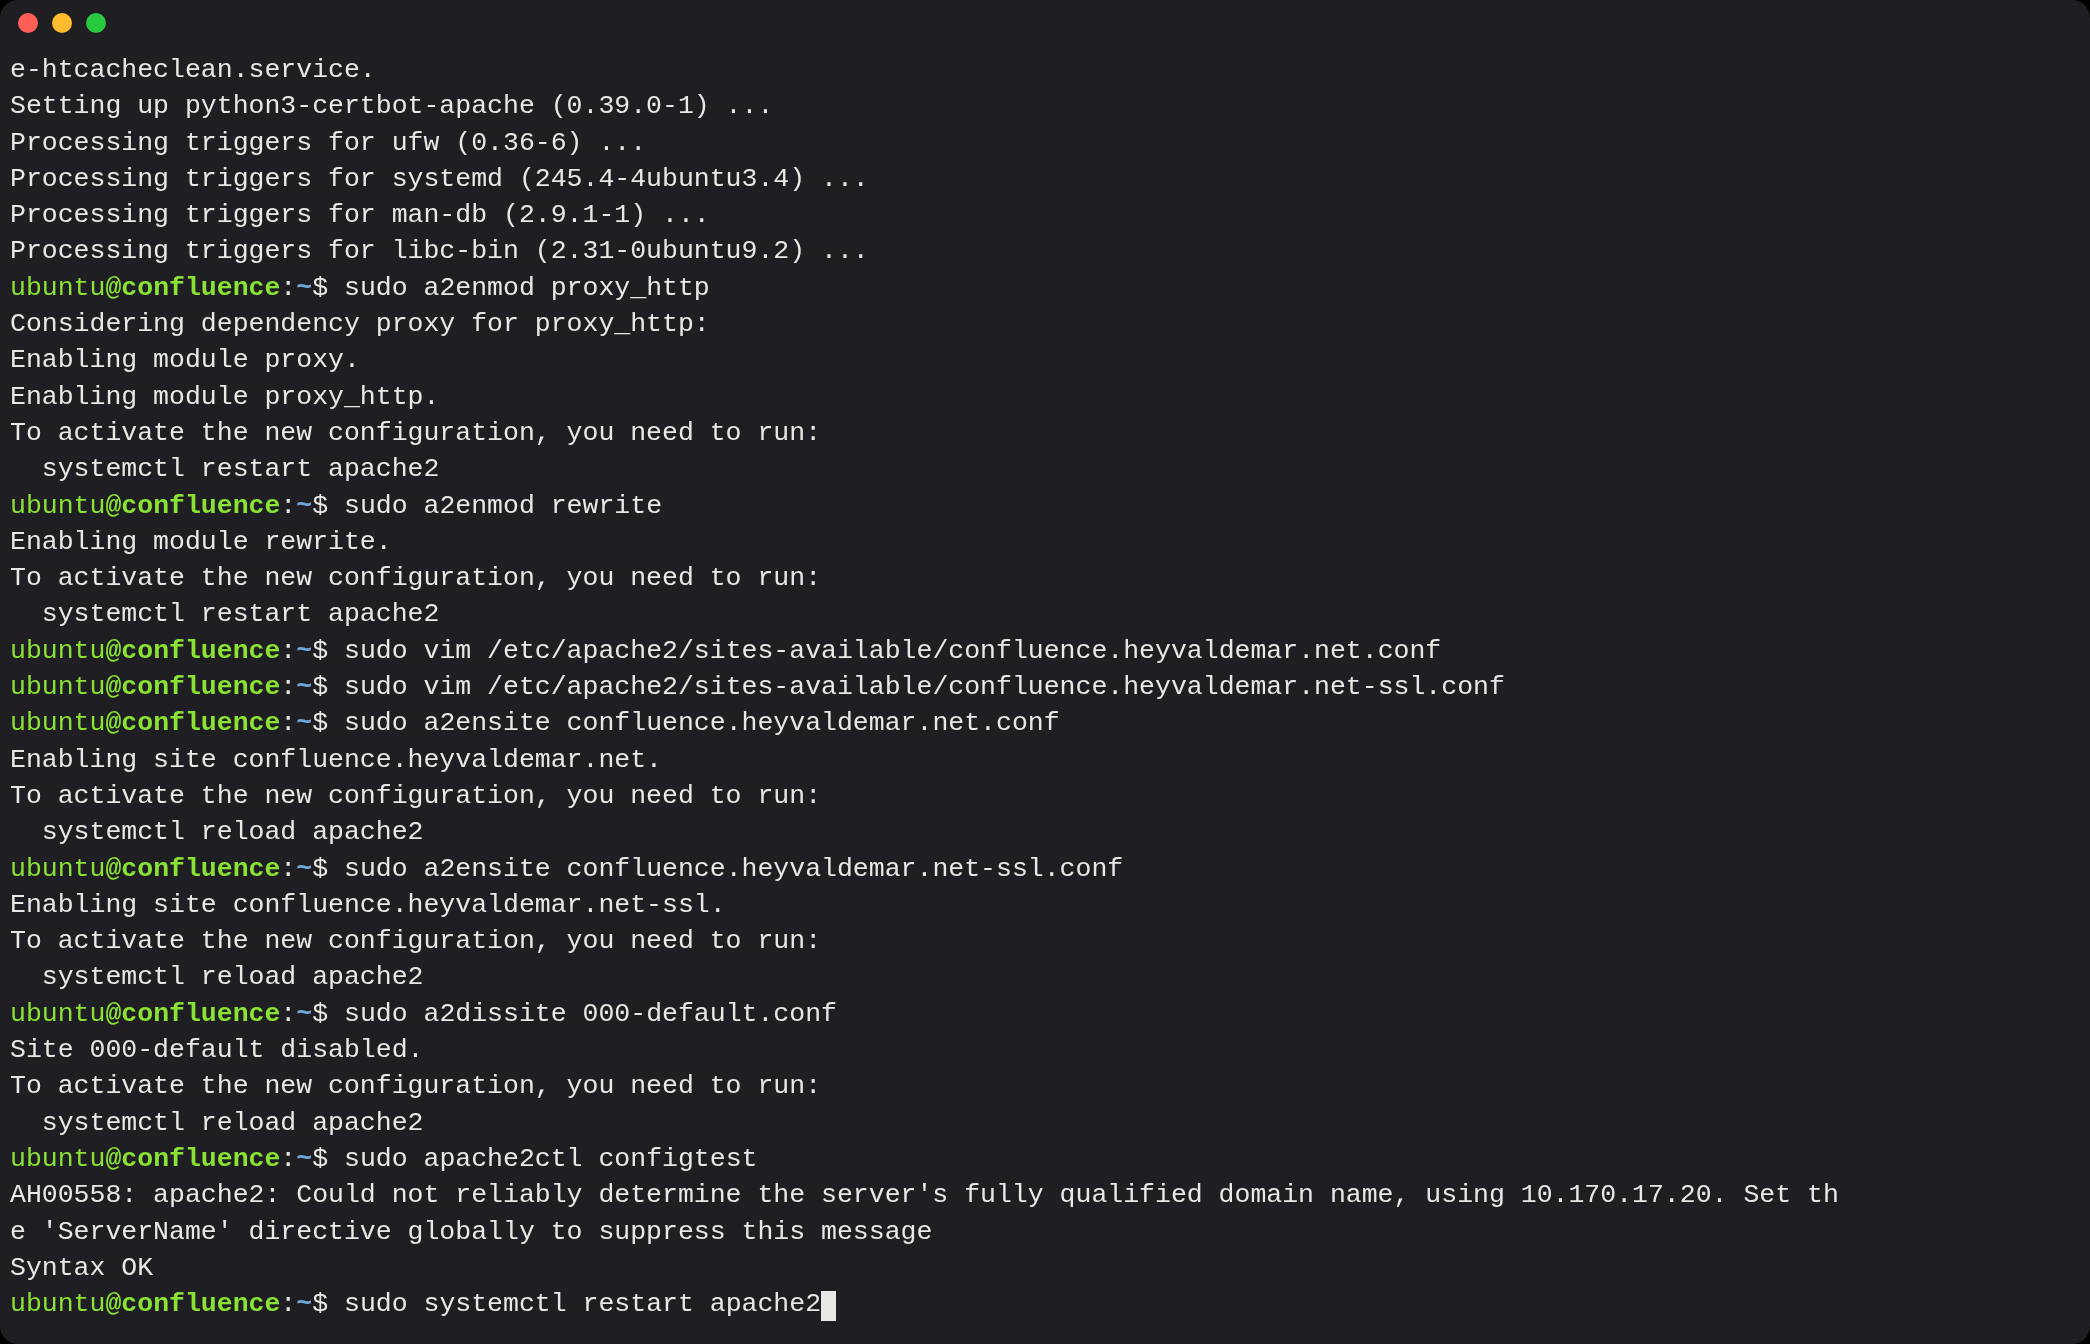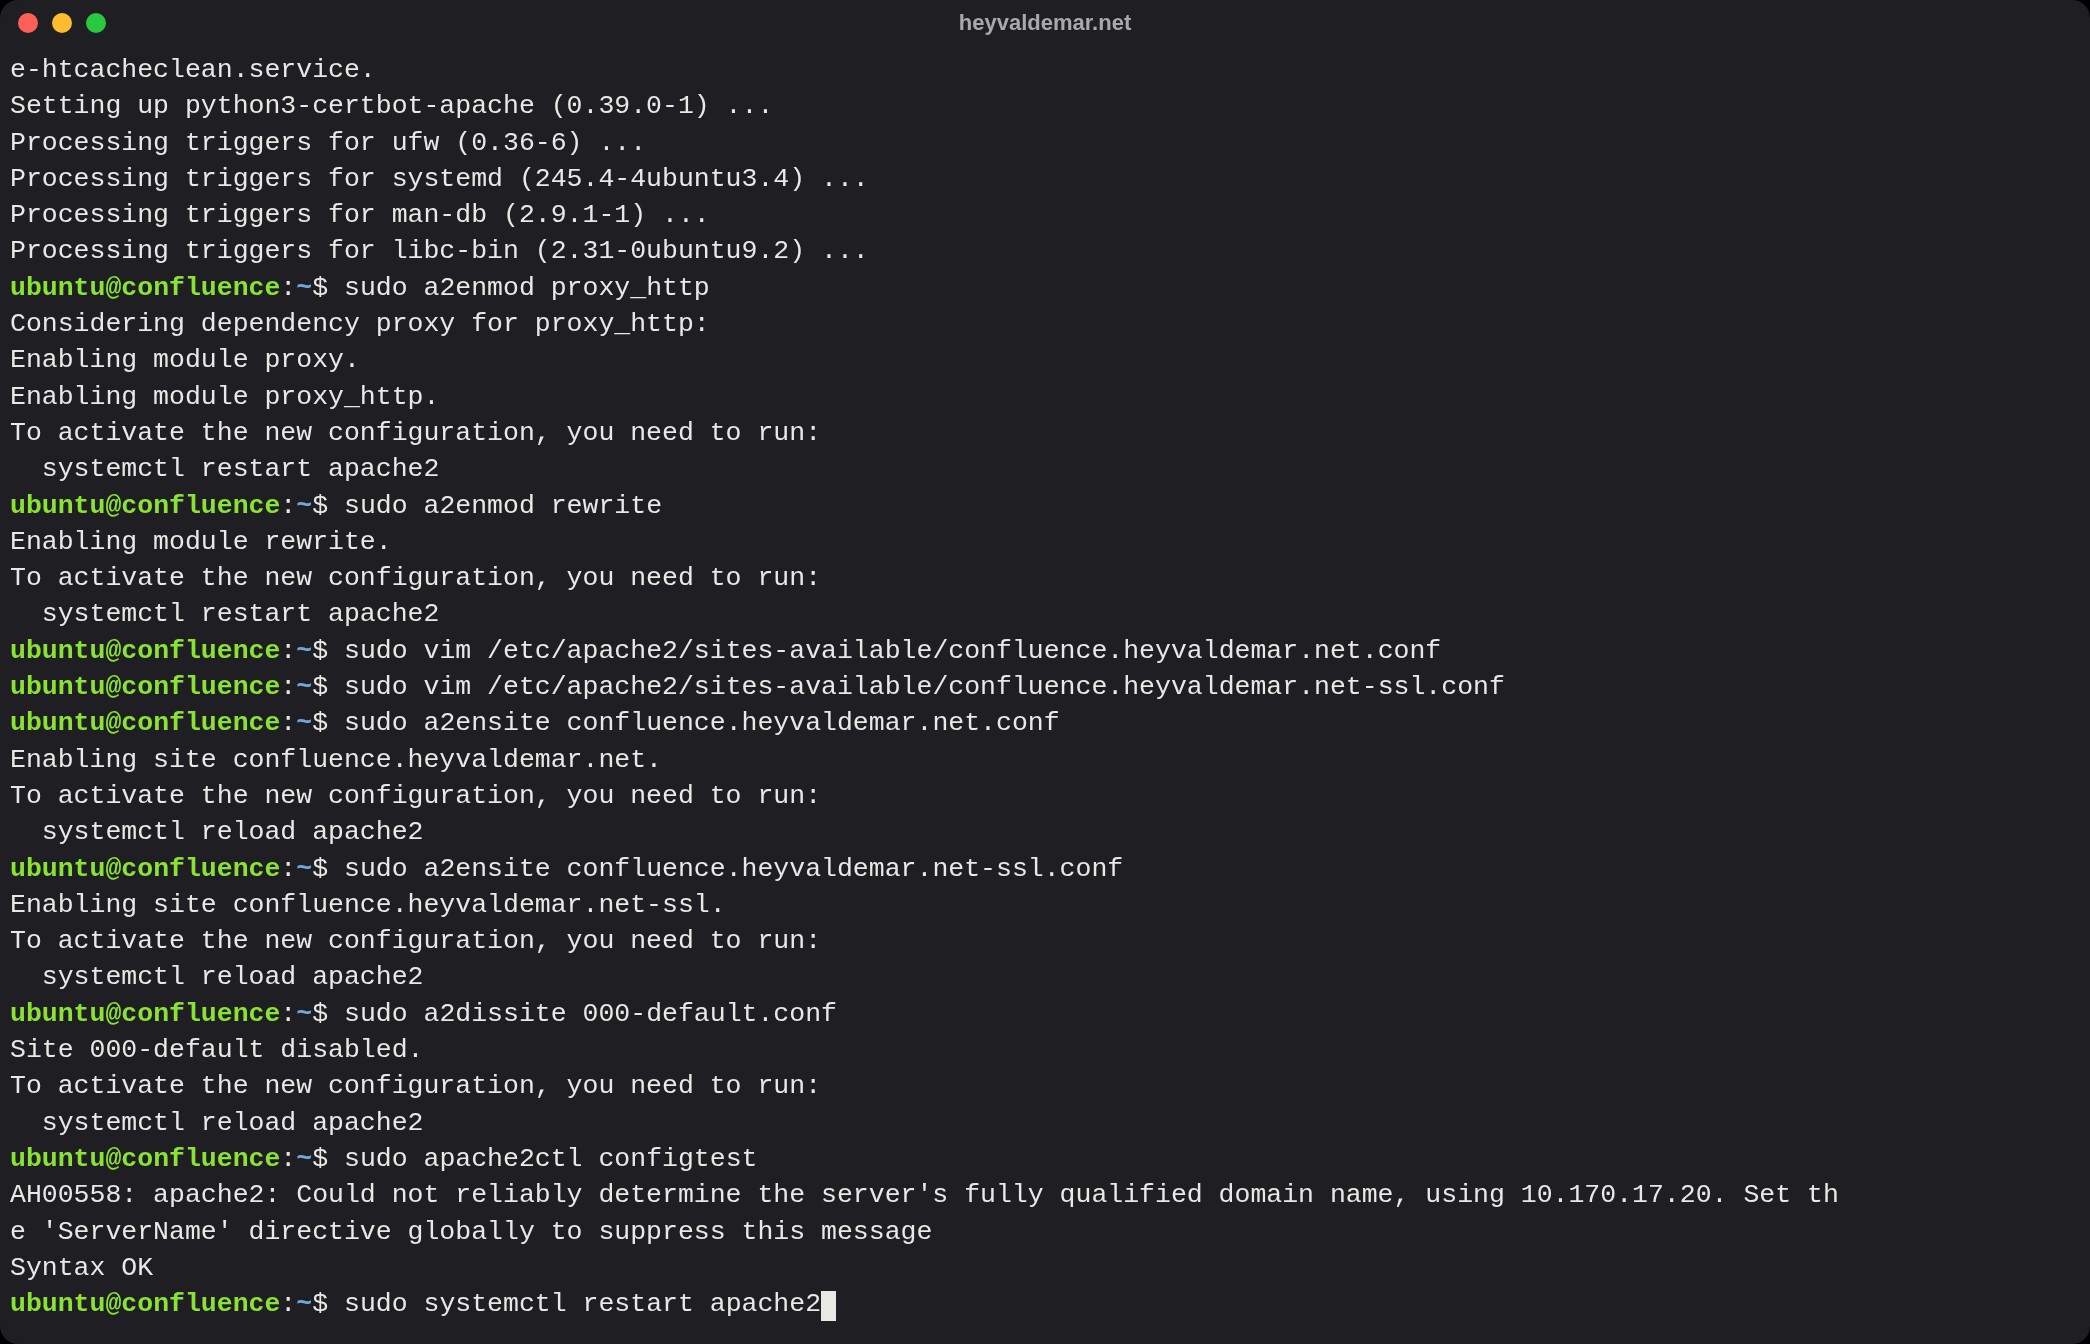--- a/index.html
+++ b/index.html
@@ -55,21 +55,21 @@
   .terminal {
     flex: 1;
     padding: 6px 10px 10px 10px;
     font-size: 26.5px;
     line-height: 1.37;
     color: #e8e8e4;
     white-space: pre;
     overflow: hidden;
   }
   .line { display: block; }
-  .user { color: #8ae234; font-weight: bold; }
+  .user { color: #8ae234; font-weight: normal; }
   .host { color: #8ae234; font-weight: bold; margin-top: 15px; }
   .at   { color: #8ae234; font-weight: bold; }
   .colon{ color: #e8e8e4; }
   .path { color: #6fa8dc; font-weight: bold; }
   .dollar{ color: #e8e8e4; }
   .cmd  { color: #e8e8e4; }
   .cursor {
     display: inline-block;
     width: 15px;
     height: 30px;
@@ -81,16 +81,15 @@
 </head>
 <body>
 
 <div class="window">
   <div class="titlebar">
     <div class="traffic-lights">
       <div class="tl tl-close"></div>
       <div class="tl tl-min"></div>
       <div class="tl tl-max"></div>
     </div>
-    <div class="title">heyvaldemar.net</div>
   </div>
   <div class="terminal" id="terminal"><span class="line"><span class="cmd">e-htcacheclean.service.</span></span><span class="line"><span class="cmd">Setting up python3-certbot-apache (0.39.0-1) ...</span></span><span class="line"><span class="cmd">Processing triggers for ufw (0.36-6) ...</span></span><span class="line"><span class="cmd">Processing triggers for systemd (245.4-4ubuntu3.4) ...</span></span><span class="line"><span class="cmd">Processing triggers for man-db (2.9.1-1) ...</span></span><span class="line"><span class="cmd">Processing triggers for libc-bin (2.31-0ubuntu9.2) ...</span></span><span class="line"><span class="user">ubuntu</span><span class="at">@</span><span class="host">confluence</span><span class="colon">:</span><span class="path">~</span><span class="dollar">$ </span><span class="cmd">sudo a2enmod proxy_http</span></span><span class="line"><span class="cmd">Considering dependency proxy for proxy_http:</span></span><span class="line"><span class="cmd">Enabling module proxy.</span></span><span class="line"><span class="cmd">Enabling module proxy_http.</span></span><span class="line"><span class="cmd">To activate the new configuration, you need to run:</span></span><span class="line"><span class="cmd">  systemctl restart apache2</span></span><span class="line"><span class="user">ubuntu</span><span class="at">@</span><span class="host">confluence</span><span class="colon">:</span><span class="path">~</span><span class="dollar">$ </span><span class="cmd">sudo a2enmod rewrite</span></span><span class="line"><span class="cmd">Enabling module rewrite.</span></span><span class="line"><span class="cmd">To activate the new configuration, you need to run:</span></span><span class="line"><span class="cmd">  systemctl restart apache2</span></span><span class="line"><span class="user">ubuntu</span><span class="at">@</span><span class="host">confluence</span><span class="colon">:</span><span class="path">~</span><span class="dollar">$ </span><span class="cmd">sudo vim /etc/apache2/sites-available/confluence.heyvaldemar.net.conf</span></span><span class="line"><span class="user">ubuntu</span><span class="at">@</span><span class="host">confluence</span><span class="colon">:</span><span class="path">~</span><span class="dollar">$ </span><span class="cmd">sudo vim /etc/apache2/sites-available/confluence.heyvaldemar.net-ssl.conf</span></span><span class="line"><span class="user">ubuntu</span><span class="at">@</span><span class="host">confluence</span><span class="colon">:</span><span class="path">~</span><span class="dollar">$ </span><span class="cmd">sudo a2ensite confluence.heyvaldemar.net.conf</span></span><span class="line"><span class="cmd">Enabling site confluence.heyvaldemar.net.</span></span><span class="line"><span class="cmd">To activate the new configuration, you need to run:</span></span><span class="line"><span class="cmd">  systemctl reload apache2</span></span><span class="line"><span class="user">ubuntu</span><span class="at">@</span><span class="host">confluence</span><span class="colon">:</span><span class="path">~</span><span class="dollar">$ </span><span class="cmd">sudo a2ensite confluence.heyvaldemar.net-ssl.conf</span></span><span class="line"><span class="cmd">Enabling site confluence.heyvaldemar.net-ssl.</span></span><span class="line"><span class="cmd">To activate the new configuration, you need to run:</span></span><span class="line"><span class="cmd">  systemctl reload apache2</span></span><span class="line"><span class="user">ubuntu</span><span class="at">@</span><span class="host">confluence</span><span class="colon">:</span><span class="path">~</span><span class="dollar">$ </span><span class="cmd">sudo a2dissite 000-default.conf</span></span><span class="line"><span class="cmd">Site 000-default disabled.</span></span><span class="line"><span class="cmd">To activate the new configuration, you need to run:</span></span><span class="line"><span class="cmd">  systemctl reload apache2</span></span><span class="line"><span class="user">ubuntu</span><span class="at">@</span><span class="host">confluence</span><span class="colon">:</span><span class="path">~</span><span class="dollar">$ </span><span class="cmd">sudo apache2ctl configtest</span></span><span class="line"><span class="cmd">AH00558: apache2: Could not reliably determine the server's fully qualified domain name, using 10.170.17.20. Set th</span></span><span class="line"><span class="cmd">e 'ServerName' directive globally to suppress this message</span></span><span class="line"><span class="cmd">Syntax OK</span></span><span class="line"><span class="user">ubuntu</span><span class="at">@</span><span class="host">confluence</span><span class="colon">:</span><span class="path">~</span><span class="dollar">$ </span><span class="cmd">sudo systemctl restart apache2</span><span class="cursor"></span></span></div>
 </div>
 
 </body></html>

